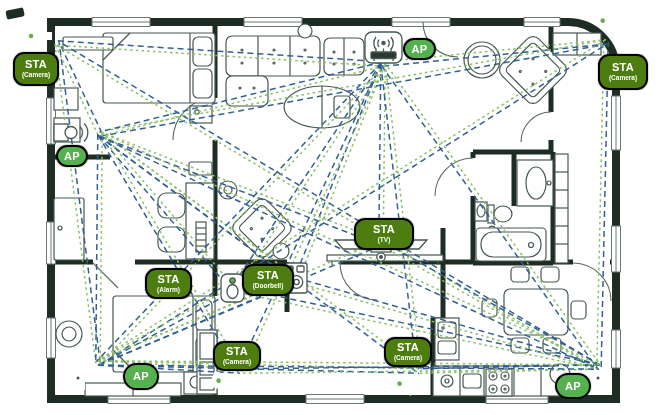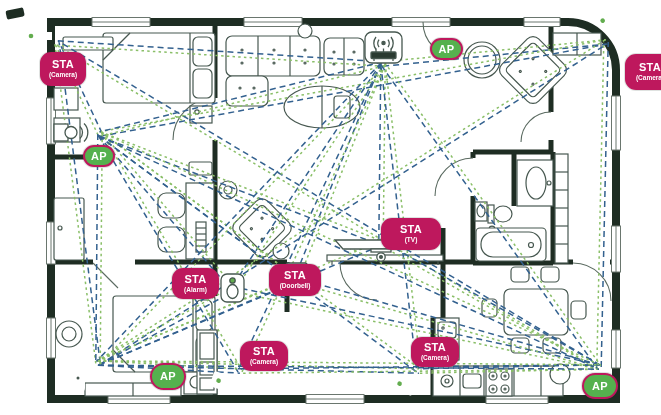--- a/index.html
+++ b/index.html
@@ -1,23 +1,23 @@
 <!DOCTYPE html>
 <html><head>
 <meta charset="utf-8">
 <style>
   html,body{margin:0;padding:0;background:#ffffff;}
   #stage{position:relative;width:661px;height:415px;overflow:hidden;background:#fff;
          font-family:"Liberation Sans",sans-serif;}
   #plan{position:absolute;left:0;top:0;}
   #overlay{position:absolute;left:0;top:0;width:661px;height:415px;pointer-events:none;}
   .badge{position:absolute;display:flex;flex-direction:column;align-items:center;justify-content:center;
-         color:#fff;font-weight:bold;line-height:1;box-sizing:border-box;border:2px solid #be185d;
-         box-shadow:0 0 0 1px rgba(40,60,50,.15);margin-left:27px;}
-  .badge-sta{background:#be185d;border-radius:11px;text-align:center;}
+         color:#fff;font-weight:bold;line-height:1;box-sizing:border-box;border:2px solid #000000;
+         box-shadow:0 0 0 1px rgba(40,60,50,.15);}
+  .badge-sta{background:#4d7c0f;border-radius:11px;text-align:center;}
   .badge-ap{background:#55b14e;border-radius:14px;}
   .badge .main{font-size:11px;letter-spacing:.3px;}
   .badge .sub{font-size:6.5px;margin-top:2px;white-space:nowrap;}
   .badge-ap .main{font-size:11px;}
   
   #walls path{stroke:#1e2d23;fill:none;}
   .wall-outer{stroke-width:8;}
   .wall-in{stroke-width:5;}
   #furniture rect,#furniture circle,#furniture ellipse,#furniture path{stroke:#475850;stroke-width:1.2;fill:#ffffff;}
   #furniture line{stroke:#475850;stroke-width:1.2;}

